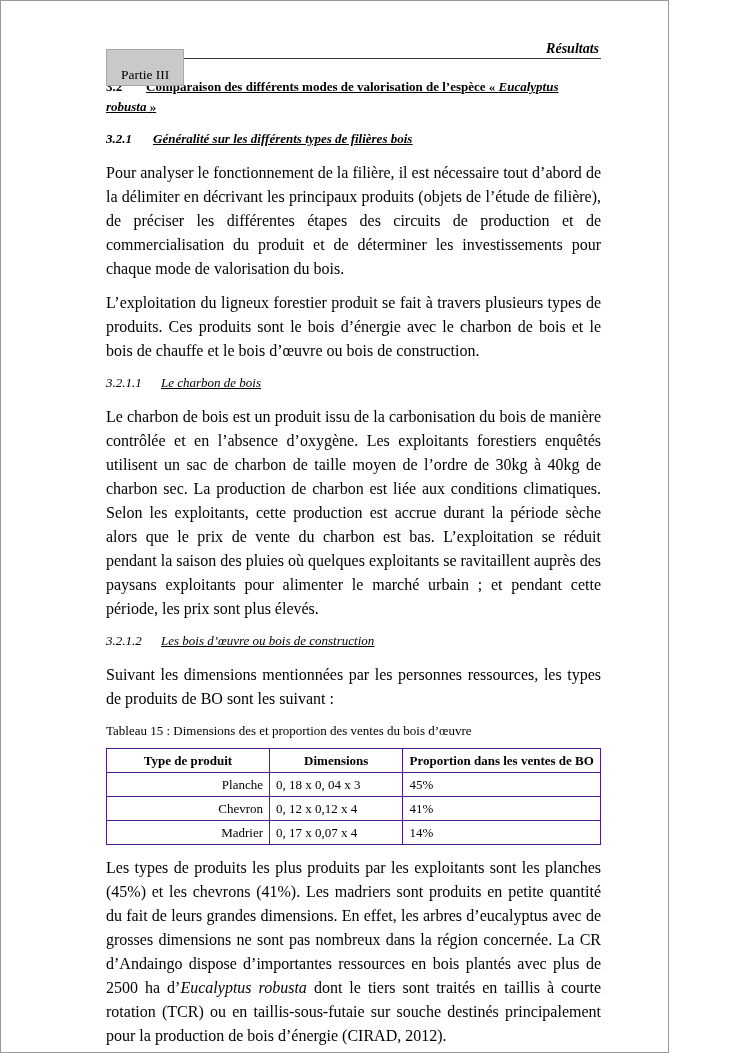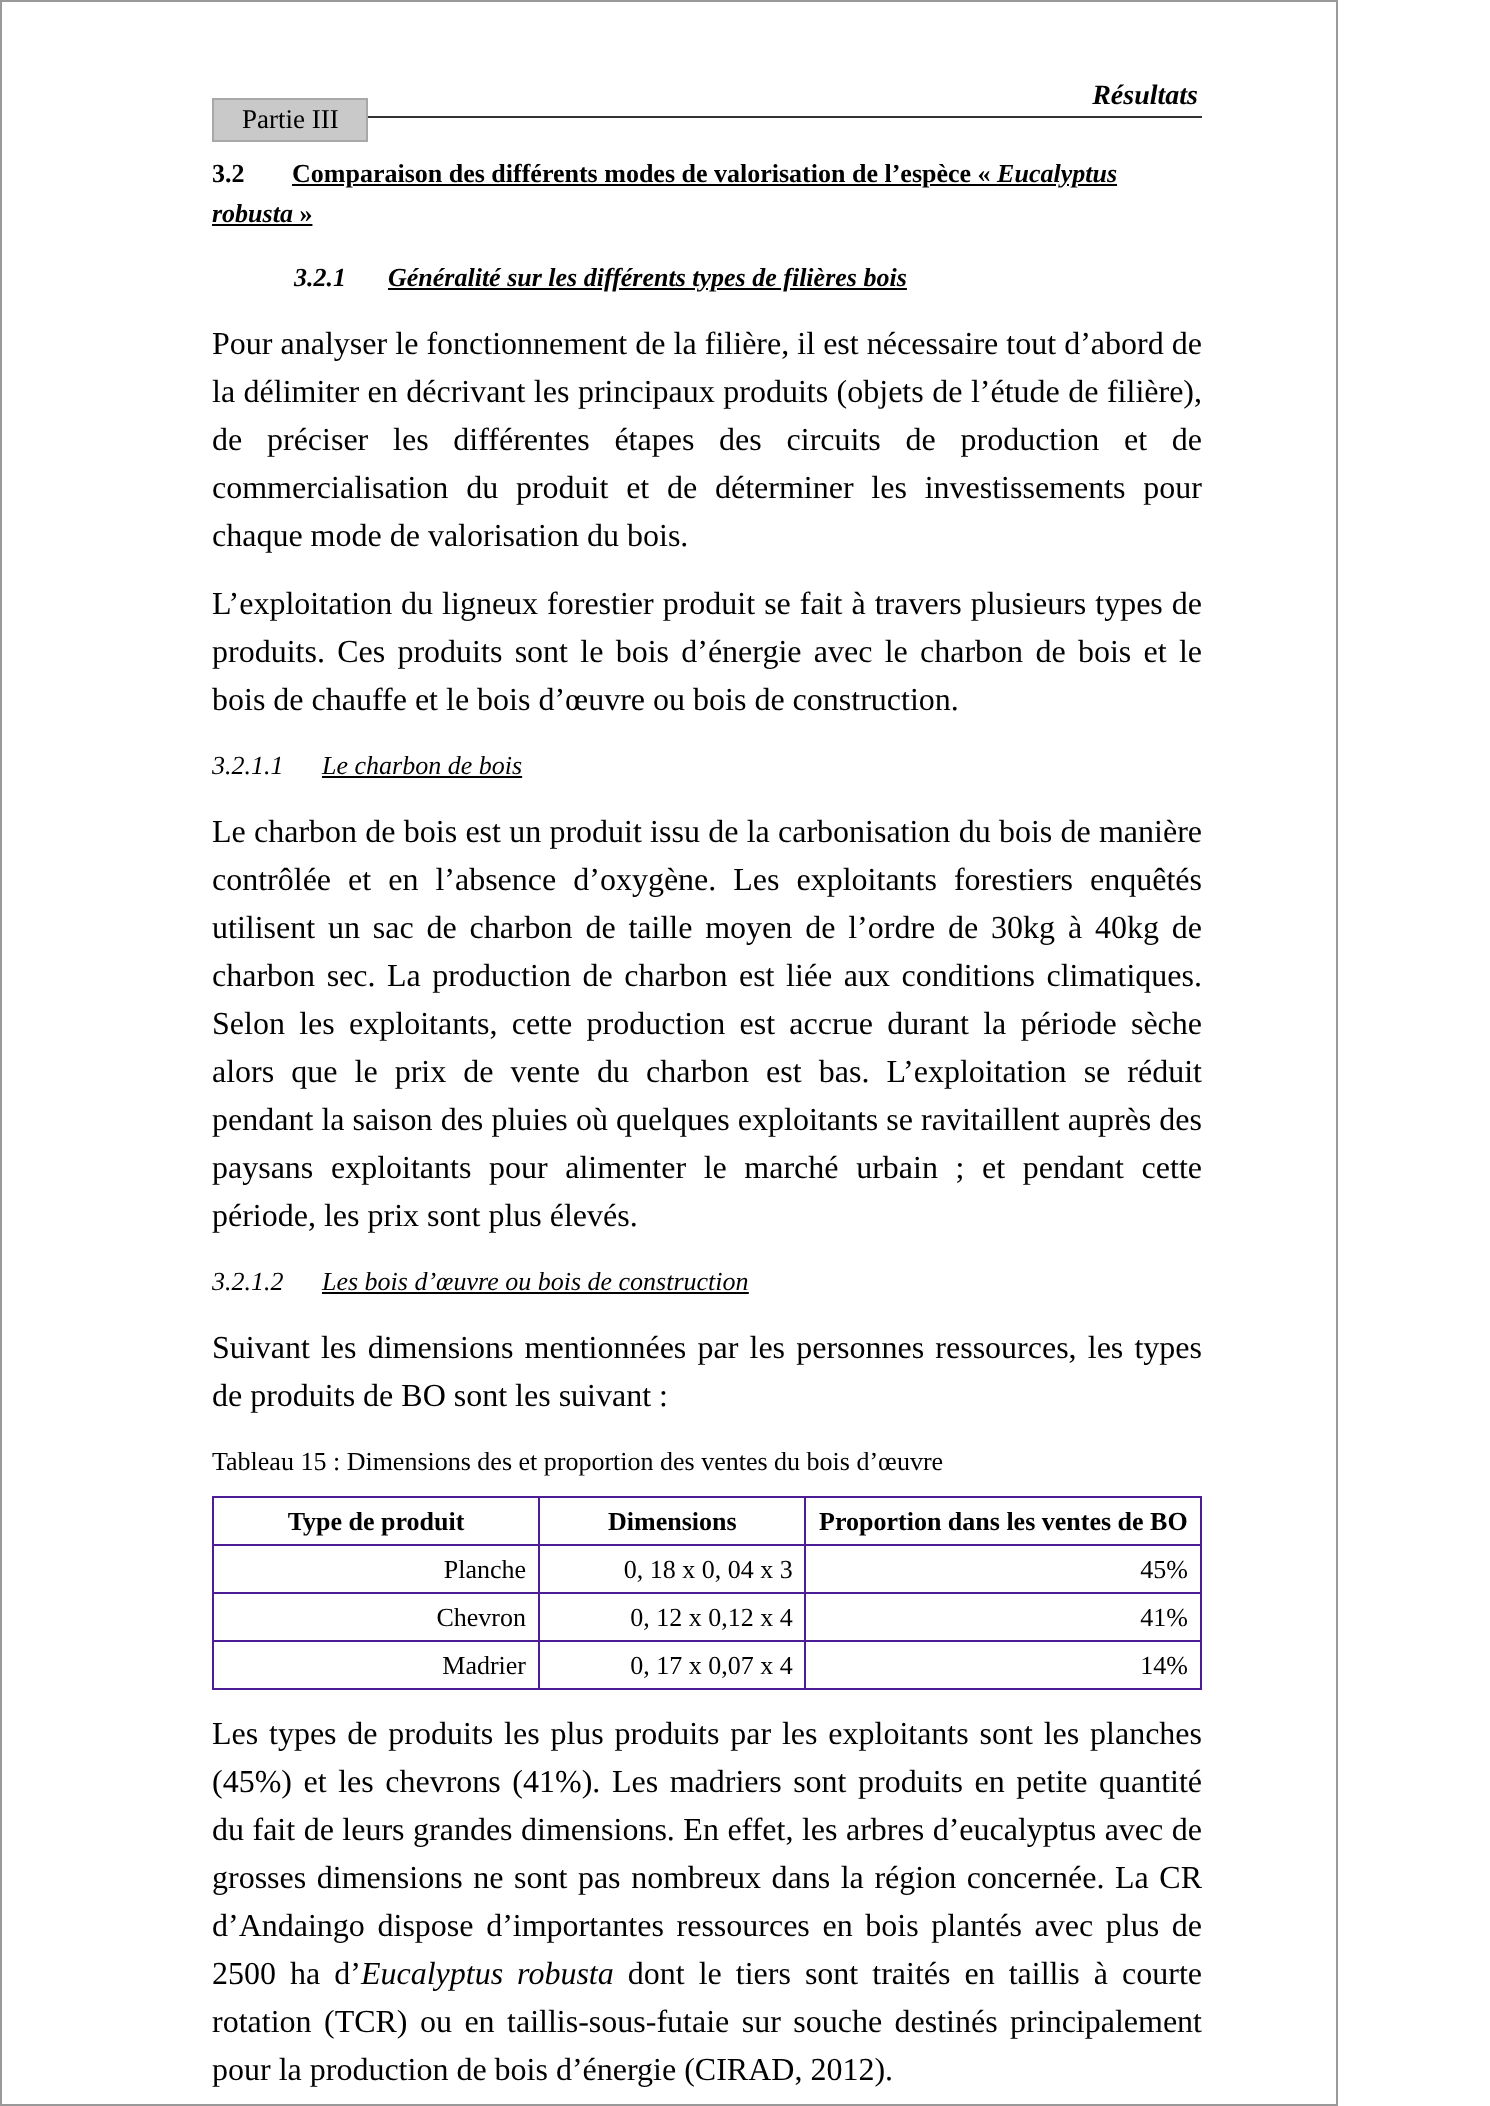--- a/index.html
+++ b/index.html
@@ -29,32 +29,32 @@
     line-height: 16px;
   }
   .header-rule { border-bottom: 1.4px solid #333333; margin-top: 1px; }
   .partie-badge {
     position: absolute;
     left: 0;
     top: 8px;
     background: #c9c9c9;
     border: 1px solid #a8a8a8;
     font-size: 13.5px;
-    padding: 1px 14px 2px 14px;
+    padding: 16px 14px 2px 14px;
     line-height: 17px;
   }
 
   
   .heading { font-size: 13px; line-height: 20px; margin: 0 0 12px 0; text-decoration: underline; }
   .h-bold { font-weight: bold; }
   .h-bolditalic { font-weight: bold; font-style: italic; }
   .h-italic { font-style: italic; }
   .h-num { display: inline-block; }
   .w40 { width: 40px; }
-  .w47 { width: 47px; margin-left: 41px; }
+  .w47 { width: 47px; }
   .w55 { width: 55px; }
   .u { text-decoration: underline; }
 
   
   .para {
     font-size: 16px;
     line-height: 24px;
     text-align: justify;
     margin: 0 0 10px 0;
   }
@@ -66,21 +66,21 @@
     border-collapse: collapse;
     margin-bottom: 11px;
   }
   table.data-table th, table.data-table td {
     border: 1px solid #4c1d95;
     font-size: 13px;
     padding: 2px 6px;
     line-height: 19px;
   }
   table.data-table th { font-weight: bold; text-align: center; }
-  table.data-table td { text-align: right; }
+  table.data-table td { text-align: left; }
   table.data-table td.cell-left { text-align: right; padding-left: 9px; }
   .col-type { width: 33%; }
   .col-dim { width: 27%; }
   .col-prop { width: 40%; }
 
   
   .page-number {
     position: absolute;
     bottom: 78px;
     left: 105px;

